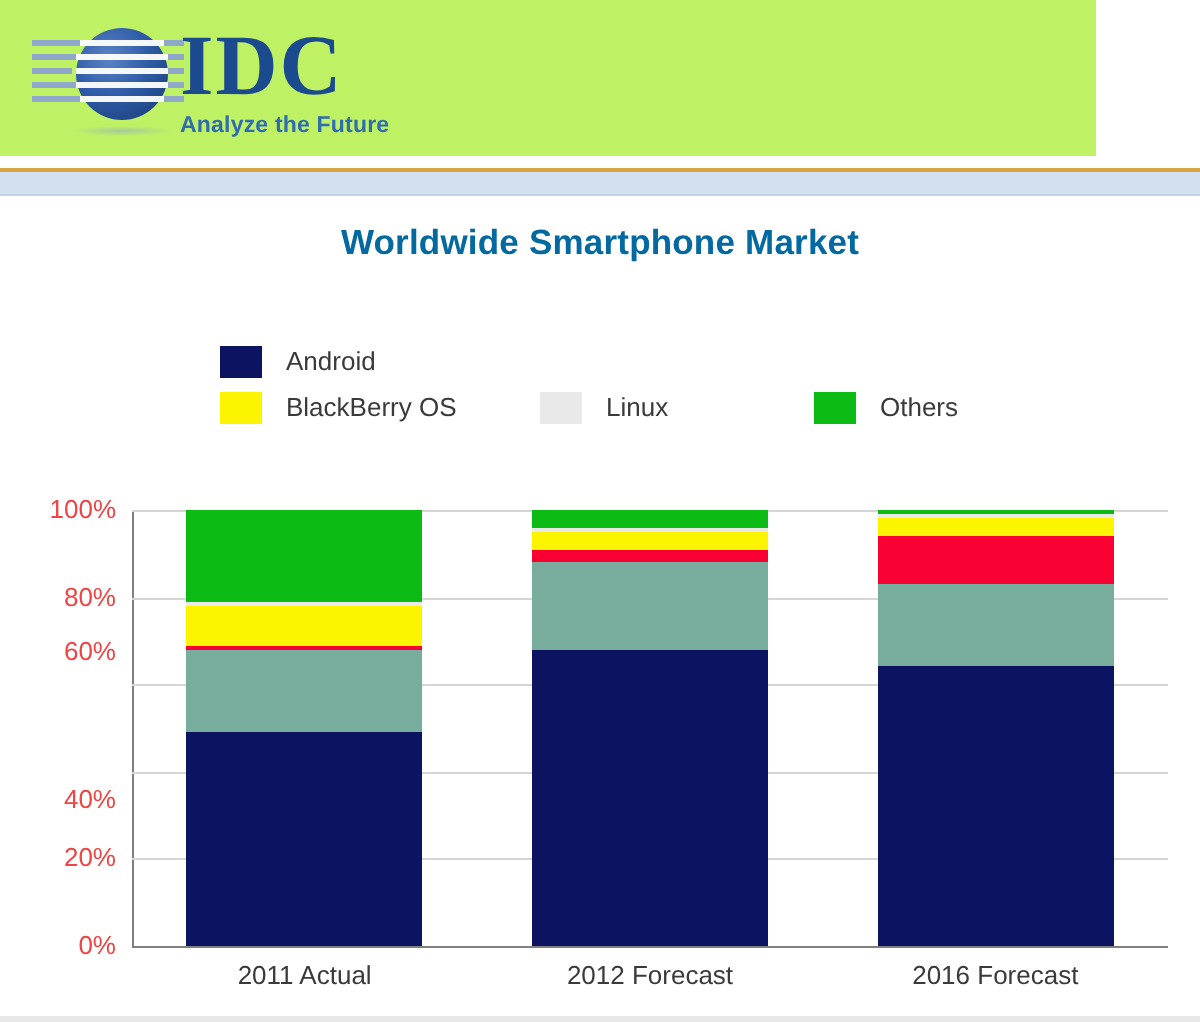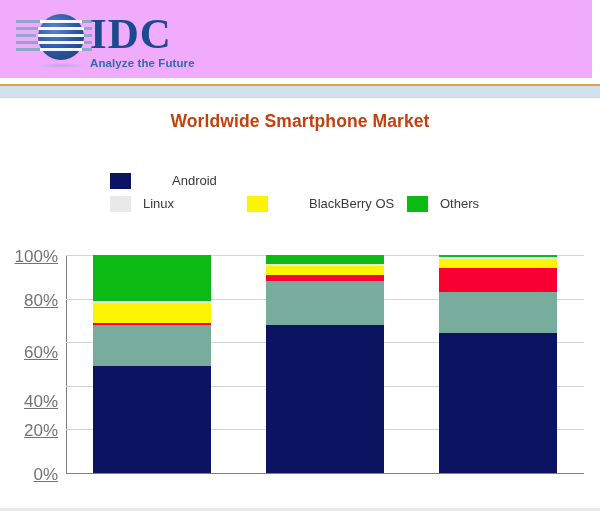--- a/index.html
+++ b/index.html
@@ -7,22 +7,21 @@
     width:600px; height:511px;
     background:#ffffff;
     font-family:"Liberation Sans", sans-serif;
     overflow:hidden;
     position:relative;
   }
 
   
   .header {
     position:absolute; left:0; top:0; width:548px; height:78px;
-    background:#f0abfc;
-    padding-left:44px;
+    background:#bef264;
   }
   .logo-wrap {
     position:absolute; left:16px; top:11px;
     display:flex; align-items:flex-start;
   }
   .logo-globe { position:relative; width:76px; height:56px; }
   .globe-circle {
     position:absolute; left:22px; top:3px; width:46px; height:46px;
     border-radius:50%;
     background:radial-gradient(circle at 36% 32%, #5b84c4 0%, #2f5ca8 45%, #17386f 100%);
@@ -61,31 +60,31 @@
     position:absolute; left:0; top:97px; width:600px; height:1px;
     background:#c3d4e8;
   }
 
   
   .title-block {
     position:absolute; left:0; top:110px; width:600px;
     text-align:center;
   }
   .title-line {
-    font-size:17.5px; font-weight:bold; color:#c2410c;
+    font-size:17.5px; font-weight:bold; color:#0369a1;
     line-height:22px; letter-spacing:0.1px;
   }
 
   
   .legend {
     position:absolute; left:110px; top:169px; width:420px;
   }
   .legend-row { display:flex; height:23px; align-items:center; }
   .legend-item { display:flex; align-items:center; }
-  .legend-item.c0 { width:160px;gap:29px; }
+  .legend-item.c0 { width:160px; }
   .legend-item.c1 { width:137px; }
   .legend-item.c2 { width:auto; }
   .legend-swatch {
     width:21px; height:16px; display:inline-block; flex:none;
   }
   .legend-label {
     margin-left:12px; font-size:13px; color:#3a3a3a; white-space:nowrap;
   }
 
   
@@ -99,23 +98,22 @@
     position:absolute; left:0; width:518px; height:1px; background:#d5d5d5;
   }
   .axis-y {
     position:absolute; left:0; top:0; width:1px; height:219px; background:#808080;
   }
   .axis-x {
     position:absolute; left:0; top:218px; width:518px; height:1px; background:#808080;
   }
   .ytick-wrap { position:absolute; left:0; top:0; width:66px; height:219px; }
   .ytick-lbl {
-    position:absolute; right:8px; font-size:17px; color:#737373;
+    position:absolute; right:8px; font-size:13px; color:#ef4444;
     white-space:nowrap;
-    text-decoration:underline;
   }
   .bar {
     position:absolute; bottom:0; width:118px;
     display:flex; flex-direction:column-reverse;
   }
   .seg { width:100%; }
   .xlabels {
     position:absolute; left:66px; top:232px; width:518px; height:20px;
   }
   .xlabel {
@@ -166,41 +164,41 @@
 </div>
 
 <div class="legend">
   <div class="legend-row">
     <div class="legend-item c0">
       <span class="legend-swatch" style="background: rgb(12, 20, 97);"></span>
       <span class="legend-label">Android</span>
     </div>
   </div>
   <div class="legend-row">
+    <div class="legend-item c0">
+      <span class="legend-swatch" style="background: rgb(253, 245, 0);"></span>
+      <span class="legend-label">BlackBerry OS</span>
+    </div>
     <div class="legend-item c1">
       <span class="legend-swatch" style="background: rgb(233, 233, 233);"></span>
       <span class="legend-label">Linux</span>
-    </div>
-    <div class="legend-item c0">
-      <span class="legend-swatch" style="background: rgb(253, 245, 0);"></span>
-      <span class="legend-label">BlackBerry OS</span>
     </div>
     <div class="legend-item c2">
       <span class="legend-swatch" style="background: rgb(11, 187, 19);"></span>
       <span class="legend-label">Others</span>
     </div>
   </div>
 </div>
 
 <div class="chart-area">
   <div class="ytick-wrap" id="yaxis">
       <div class="ytick-lbl" style="top: 217px;">0%</div>
       <div class="ytick-lbl" style="top: 173.4px;">20%</div>
       <div class="ytick-lbl" style="top: 144px;">40%</div>
-      <div class="ytick-lbl" style="top: 95px; margin-left: 20px;">60%</div>
+      <div class="ytick-lbl" style="top: 70px; margin-left: 20px;">60%</div>
       <div class="ytick-lbl" style="top: 42.6px;">80%</div>
       <div class="ytick-lbl" style="top: -1px;">100%</div>
     </div>
   <div class="plot" id="plot">
     <div class="axis-y"></div>
     <div class="axis-x"></div>
   <div class="gridline" style="top: 174.4px;"></div>
       <div class="gridline" style="top: 130.8px;"></div>
       <div class="gridline" style="top: 87.2px;"></div>
       <div class="gridline" style="top: 43.6px;"></div>
@@ -223,14 +221,19 @@
       </div>
       <div class="bar" style="left: 372.667px; height: 218px;">
         <div class="seg" title="Android: 64%" style="height: 139.52px; background: rgb(12, 20, 97);"></div>
         <div class="seg" title="iOS: 19%" style="height: 41.42px; background: rgb(120, 173, 158);"></div>
         <div class="seg" title="Windows Phone: 11%" style="height: 23.98px; background: rgb(248, 0, 49);"></div>
         <div class="seg" title="BlackBerry OS: 4%" style="height: 8.72px; background: rgb(253, 245, 0);"></div>
         <div class="seg" title="Linux: 1%" style="height: 2.18px; background: rgb(233, 233, 233);"></div>
         <div class="seg" title="Others: 1%" style="height: 2.18px; background: rgb(11, 187, 19);"></div>
       </div>
     </div>
+  <div class="xlabels" id="xlabels">
+      <div class="xlabel" style="left: 1.33333px;">2011 Actual</div>
+      <div class="xlabel" style="left: 174px;">2012 Forecast</div>
+      <div class="xlabel" style="left: 346.667px;">2016 Forecast</div>
+    </div>
 </div>
 <div class="bottom-rule"></div>
 
 </body></html>

